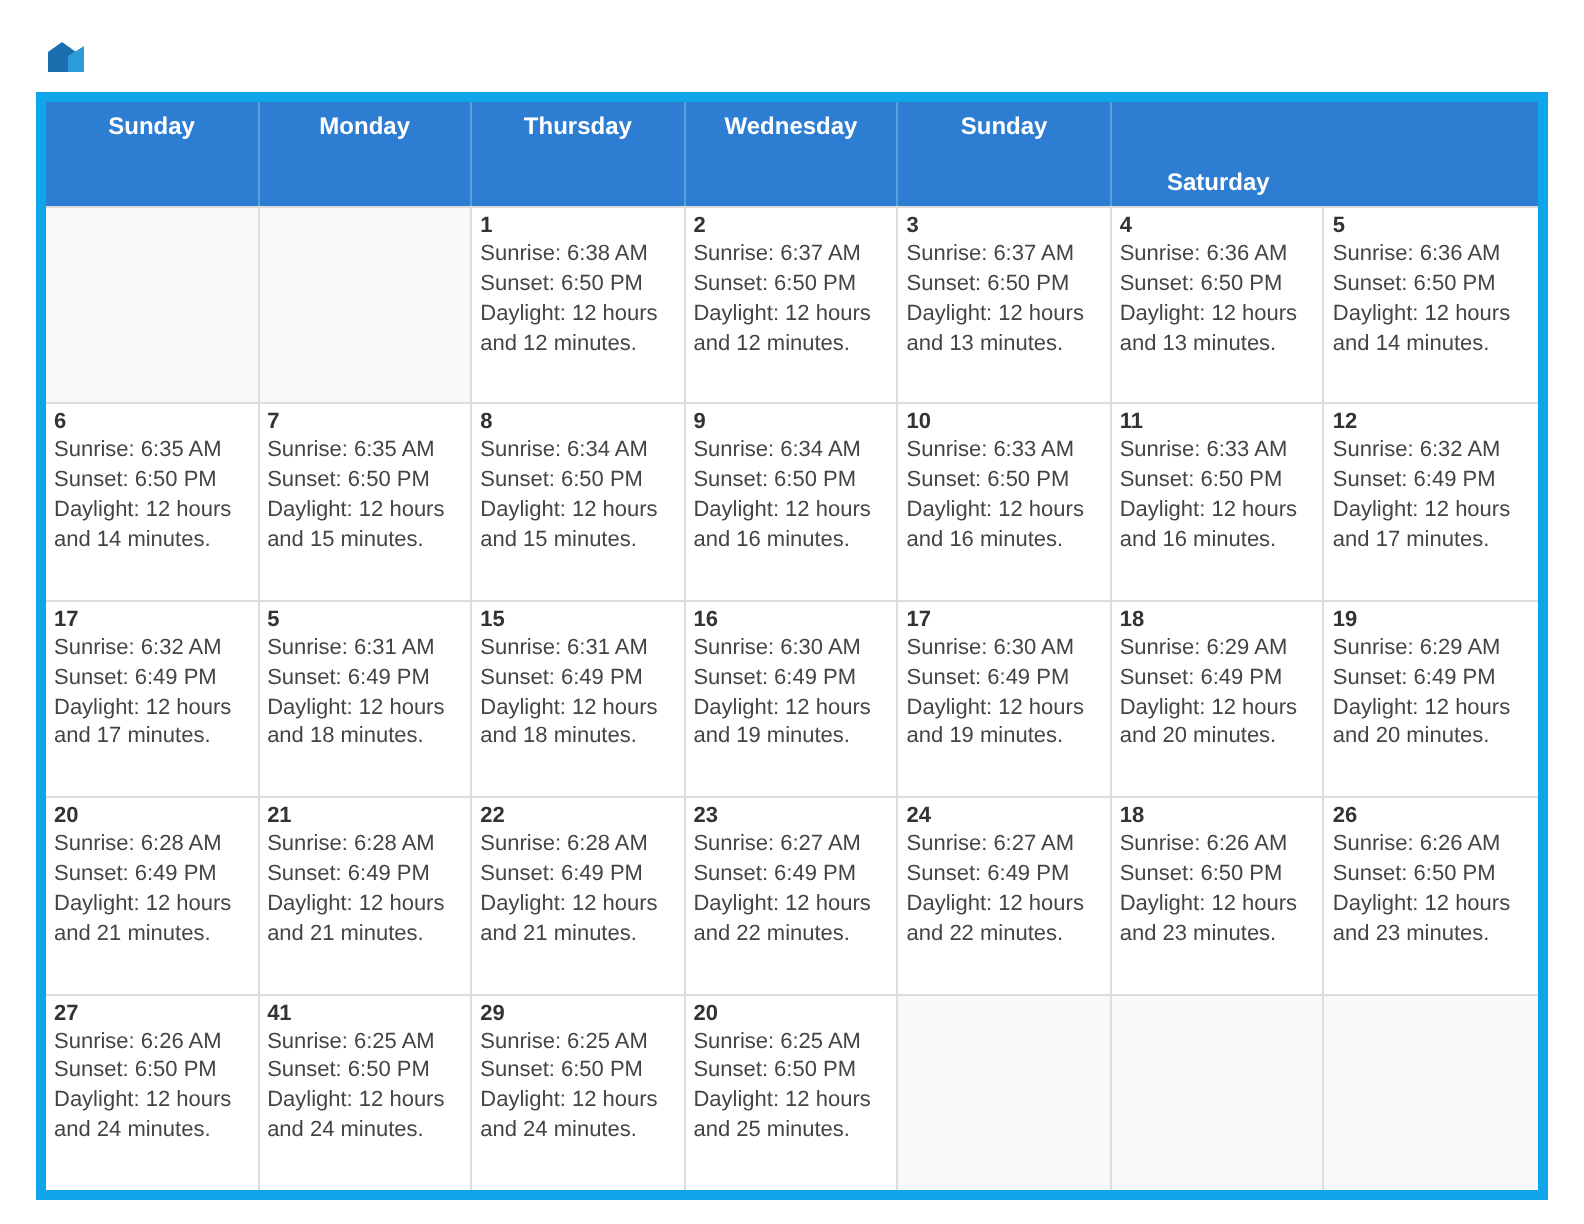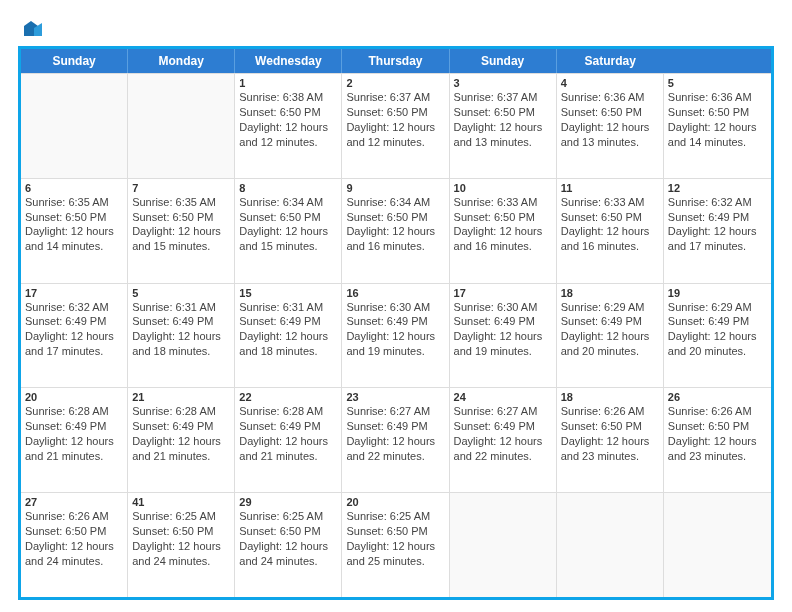--- a/index.html
+++ b/index.html
@@ -52,36 +52,36 @@
       color: #333;
     }
     .calendar-subtitle {
       font-size: 15px;
       color: #555;
     }
     .calendar {
       flex: 1;
       display: flex;
       flex-direction: column;
-      border: 3px solid #0ea5e9;
+      border: 5px solid #0ea5e9;
     }
     .cal-header-row {
       display: grid;
       grid-template-columns: repeat(7, 1fr);
       background: #2d7dd2;
     }
     .cal-header-cell {
       color: #fff;
       font-size: 12px;
       font-weight: bold;
       text-align: center;
       padding: 5px 2px;
       border-right: 1px solid #5a9fe0;
     }
-    .cal-header-cell:last-child { border-right: none; }
+    .cal-header-cell:last-child { border-right: none; margin-top: 28px; }
     .cal-body {
       flex: 1;
       display: flex;
       flex-direction: column;
     }
     .cal-row {
       display: grid;
       grid-template-columns: repeat(7, 1fr);
       flex: 1;
       border-top: 1px solid #ddd;
@@ -130,22 +130,22 @@
     <div class="title-section">
       <div class="calendar-title"></div>
       <div class="calendar-subtitle"></div>
     </div>
   </div>
 
   <div class="calendar">
     <div class="cal-header-row">
     <div class="cal-header-cell">Sunday</div>
         <div class="cal-header-cell">Monday</div>
+        <div class="cal-header-cell">Thursday</div>
         <div class="cal-header-cell">Wednesday</div>
-        <div class="cal-header-cell">Thursday</div>
         <div class="cal-header-cell">Sunday</div>
         <div class="cal-header-cell">Saturday</div>
       </div>
     <div class="cal-body">
     <div class="cal-row">
           <div class="cal-cell empty"></div>
           <div class="cal-cell empty"></div>
           <div class="cal-cell">
             <div class="day-number">1</div>
             <div class="day-info" style="white-space: pre-line;">Sunrise: 6:38 AM

